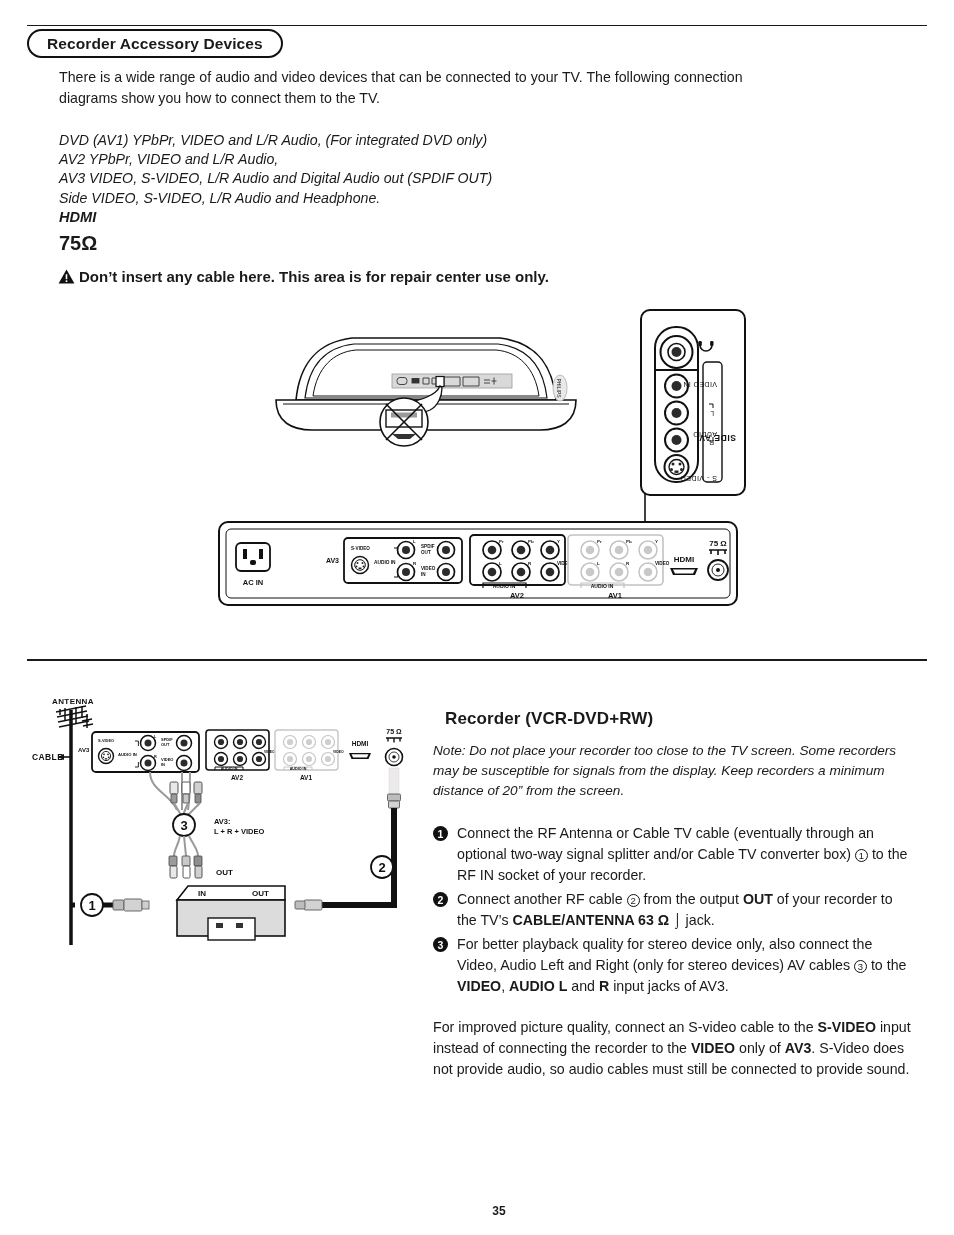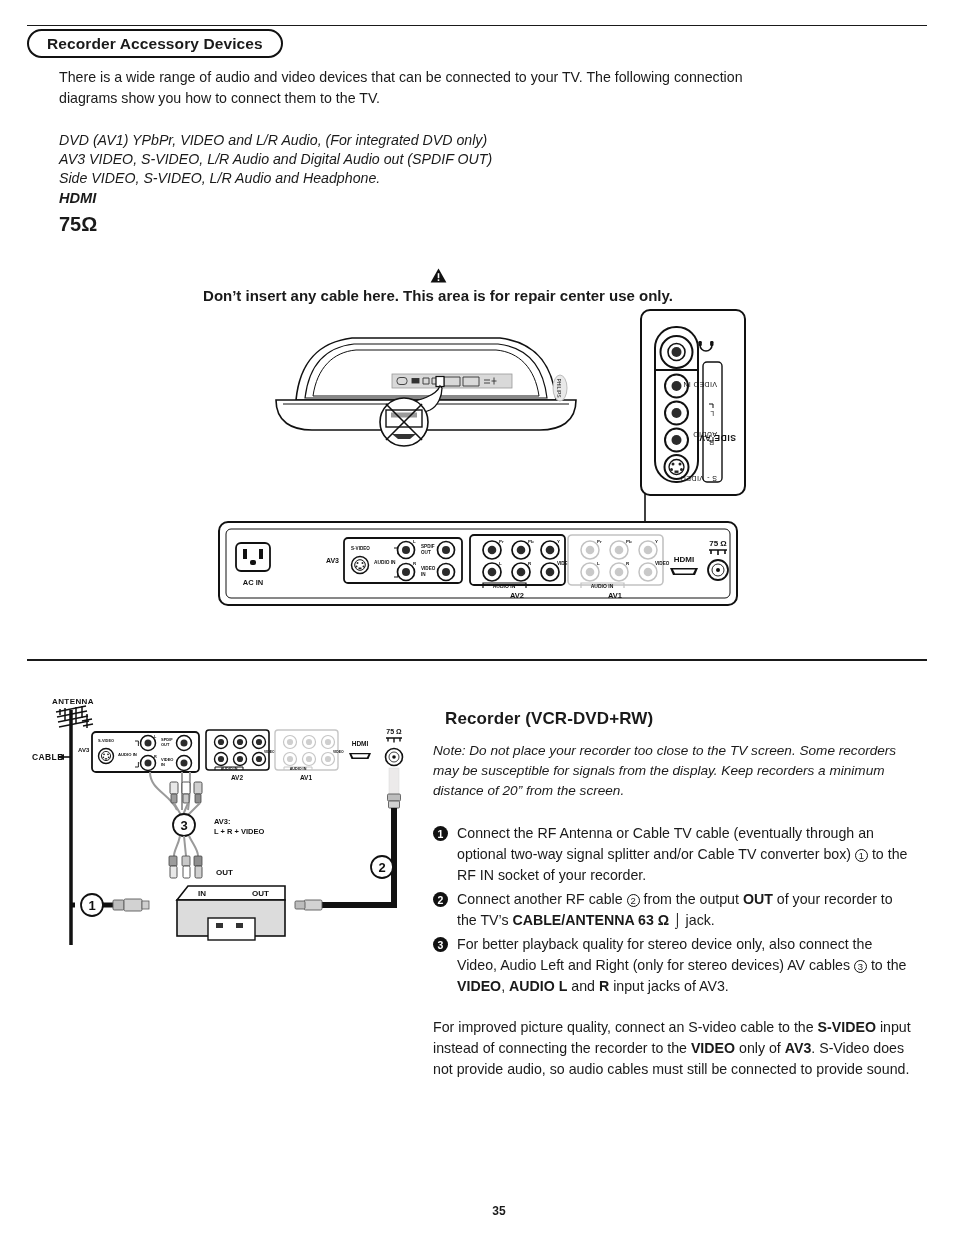--- a/index.html
+++ b/index.html
@@ -36,21 +36,21 @@
   }
   .spec-list .term { font-weight:normal; font-style:italic;margin-top:32px; }
   .spec-hdmi { font-weight:bold; font-style:italic; font-size:14.6px; }
   .spec-ohm  { font-weight:bold; font-style:normal; font-size:20px; }
   .spec-row { white-space:nowrap; }
   .spacer-sm { height:7px; }
 
   
   .warning {
     position:absolute; left:58px; top:268px; width:760px;
-    font-size:15px; font-weight:bold; display:flex; align-items:center; gap:4px;flex-direction:column;
+    font-size:15px; font-weight:bold; display:flex; align-items:center; gap:4px;
   }
   .warn-tri { flex:0 0 auto; }
 
   
   .fig-top { position:absolute; left:0; top:300px; width:954px; height:320px; }
 
   
   .mid-rule {
     position:absolute; left:27px; top:659px; width:900px; height:2px;
     background:#1a1a1a;
@@ -99,20 +99,24 @@
 <div class="header-pill">
   <span>Recorder Accessory Devices</span>
 </div>
 
 <div class="intro">There is a wide range of audio and video devices that can be connected to your TV. The following connection diagrams show you how to connect them to the TV.</div>
 
 <div class="spec-list">
   <div class="spec-row">
     <span class="term">DVD (AV1)</span>
     <span>YPbPr, VIDEO and L/R Audio, (For integrated DVD only)</span>
+  </div>
+  <div class="spec-row">
+    <span class="term">AV2</span>
+    <span>YPbPr, VIDEO and L/R Audio,</span>
   </div>
   <div class="spec-row">
     <span class="term">AV3</span>
     <span>VIDEO, S-VIDEO, L/R Audio and Digital Audio out (SPDIF OUT)</span>
   </div>
   <div class="spec-row">
     <span class="term">Side</span>
     <span>VIDEO, S-VIDEO, L/R Audio and Headphone.</span>
   </div>
   <div class="spec-hdmi">HDMI</div>

